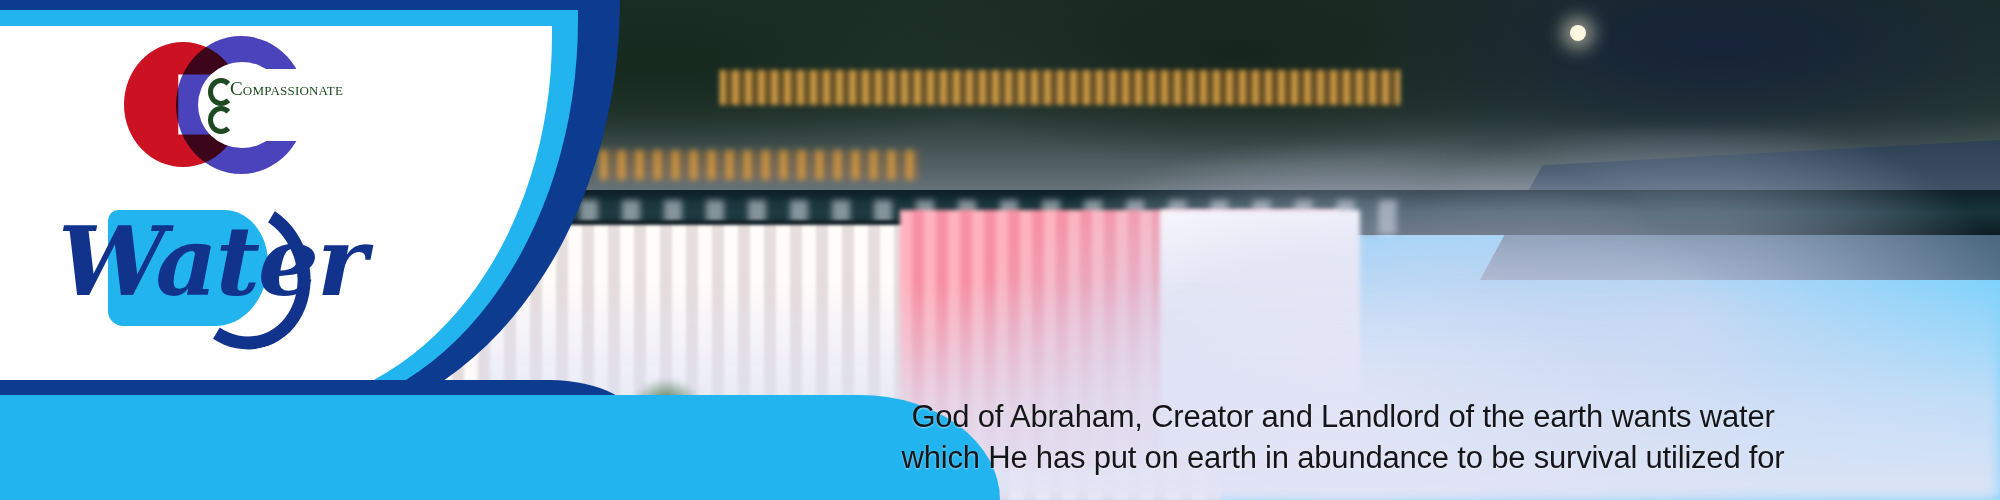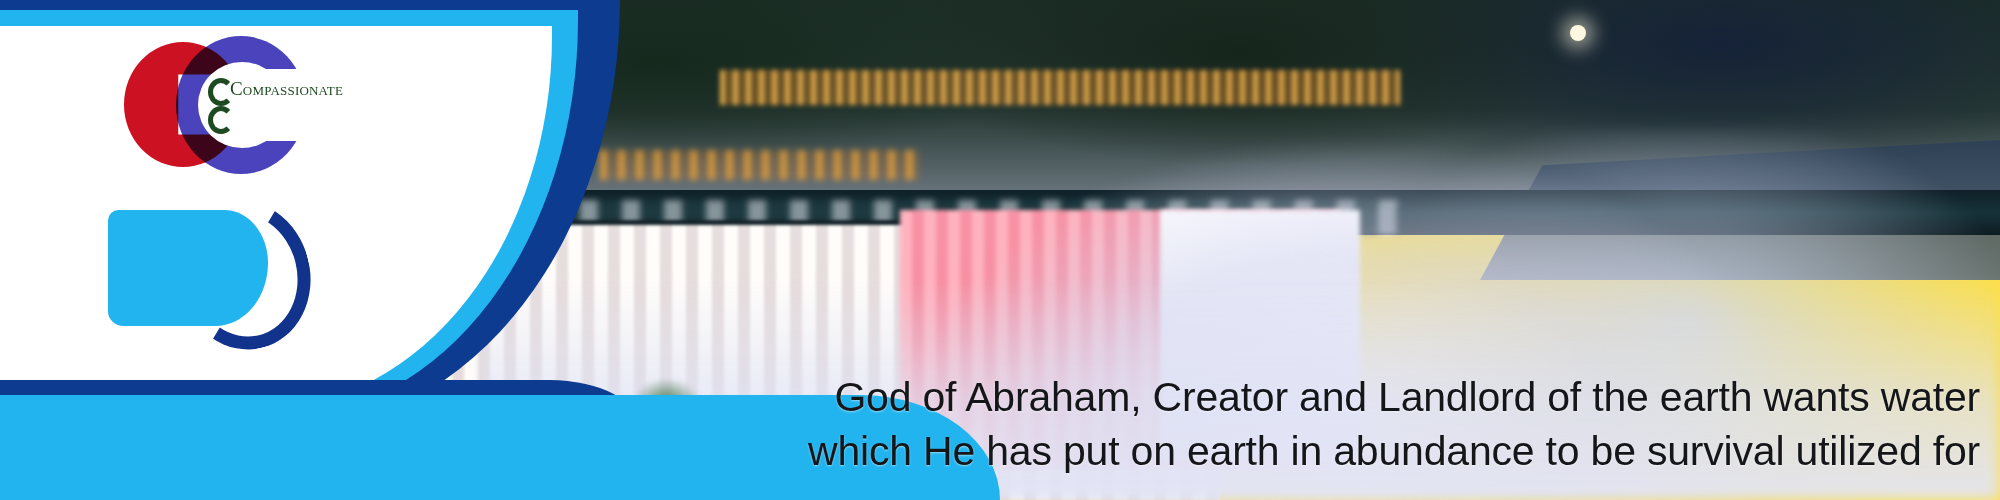--- a/index.html
+++ b/index.html
@@ -7,21 +7,21 @@
   html,body {
     width:2000px; height:500px;
     background:#0b0f1a;
     font-family:"Liberation Sans", sans-serif;
     overflow:hidden;
   }
   #banner {
     position:relative;
     width:2000px; height:500px;
     overflow:hidden;
-    background:#fde047;
+    background:#7dd3fc;
   }
 
   
   .photo { position:absolute; inset:0; overflow:hidden; }
 
   
   .sky {
     position:absolute; left:0; top:0; width:100%; height:46%;
     background:
       radial-gradient(ellipse 500px 220px at 78% 6%, rgba(190,205,235,.75), rgba(120,150,200,0) 70%),
@@ -242,25 +242,25 @@
     font-size:96px;
     font-weight:700;
     font-style:italic;
     color:#12338c;
     letter-spacing:-2px;
     line-height:1;
   }
 
   
   .quote {
-    position:absolute; right:20px; bottom:22px;
+    position:absolute; right:12px; bottom:22px;
     width:1290px;
-    text-align:right;
+    text-align:center;
     font-family:"Liberation Sans", sans-serif;
-    font-size:41px;
+    font-size:31px;
     line-height:1.30;
     color:#15161a;
     font-weight:400;
     letter-spacing:-.2px;
     text-shadow:0 1px 2px rgba(255,255,255,.5);
   }
   .quote .line { display:block; white-space:nowrap; }
 </style>
 </head>
 <body>
@@ -299,20 +299,21 @@
     <div class="cc-green-c2"></div>
     <div class="cc-text">
       <div class="l1">Compassionate</div>
     </div>
   </div>
 
   <div class="water-mark">
     <div class="water-cyan-blob"></div>
     <div class="water-cyan-drop"></div>
     <div class="water-swash"></div>
+    <div class="water-word">Water</div>
   </div>
 
   <div class="wave-navy"></div>
   <div class="wave-band"></div>
 
   <div class="quote">
     <span class="line">God of Abraham, Creator and Landlord of the earth wants water</span>
     <span class="line">which He has put on earth in abundance to be survival utilized for</span>
   </div>
 

